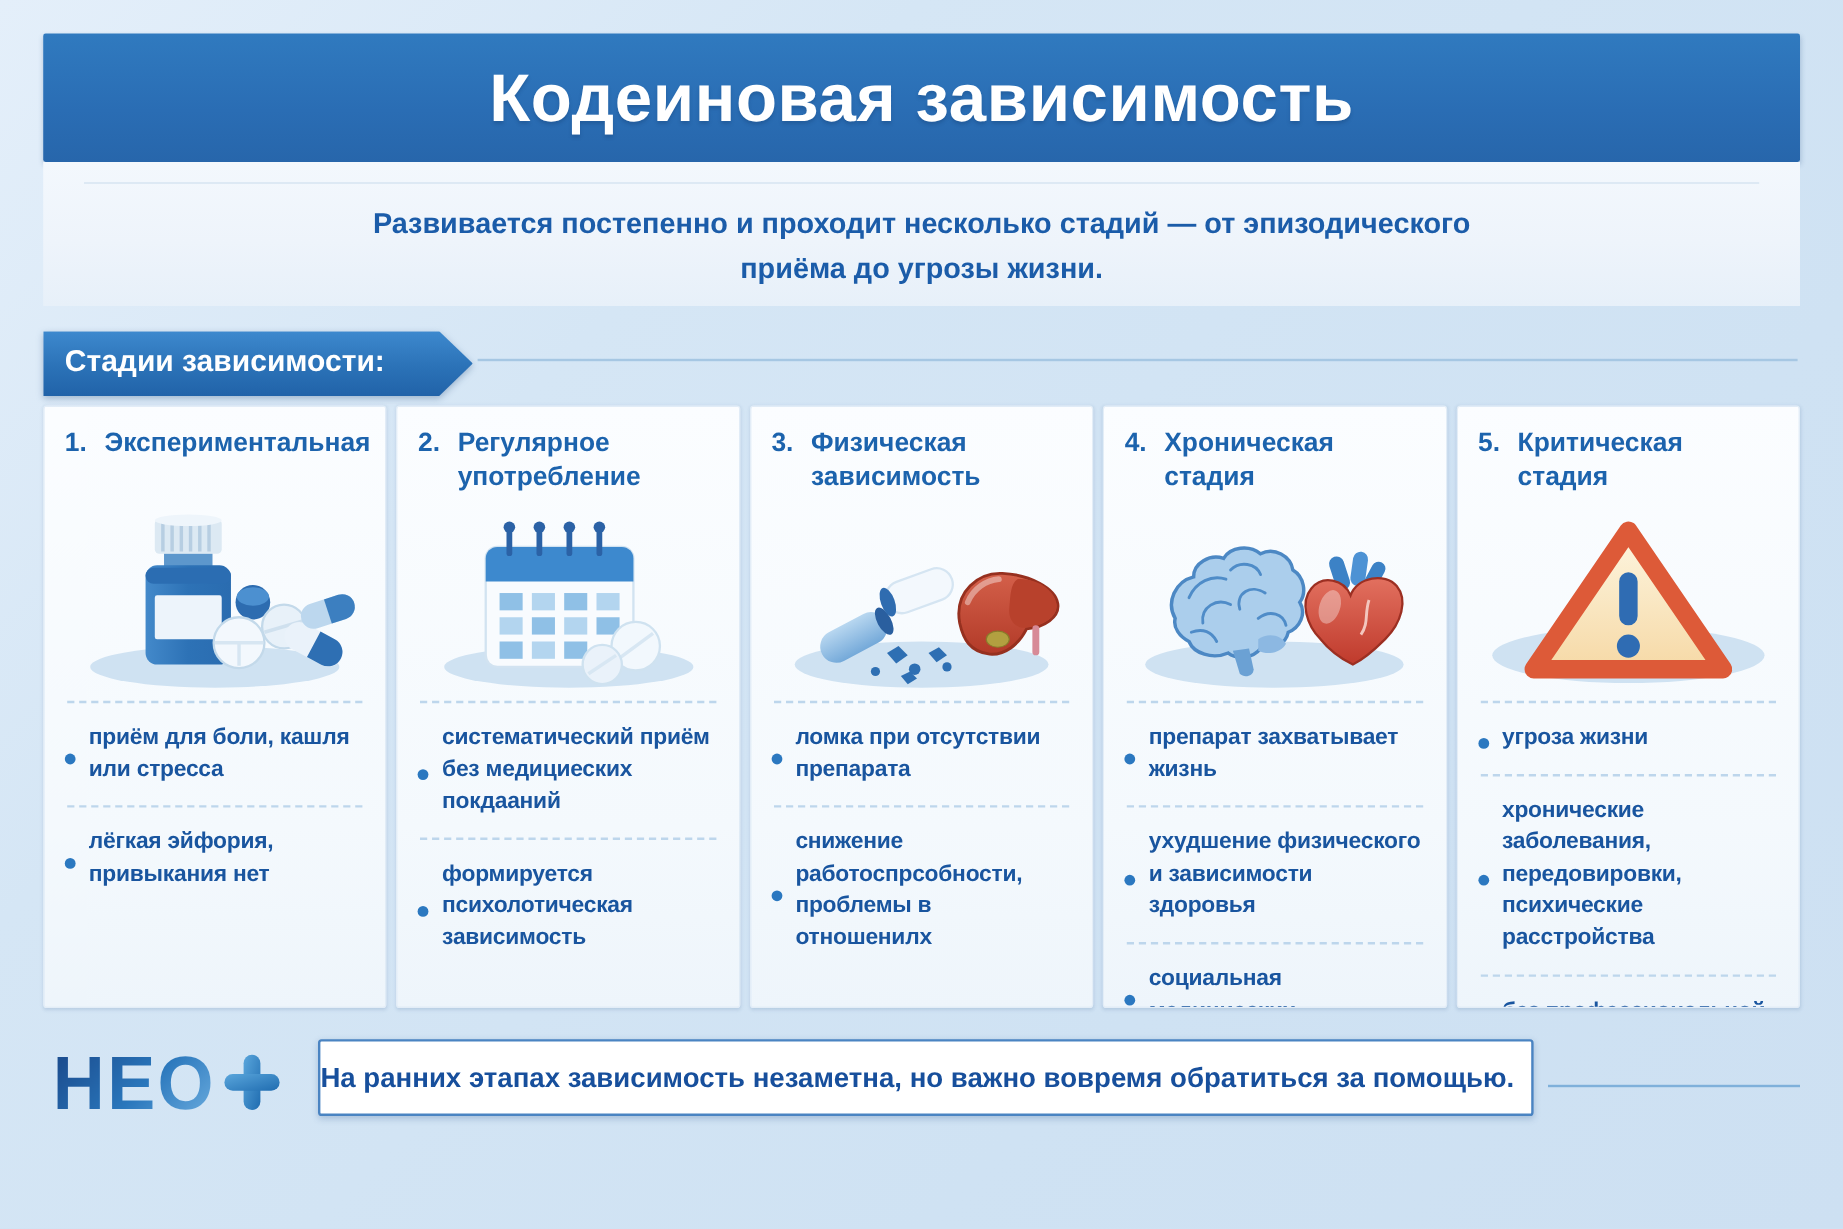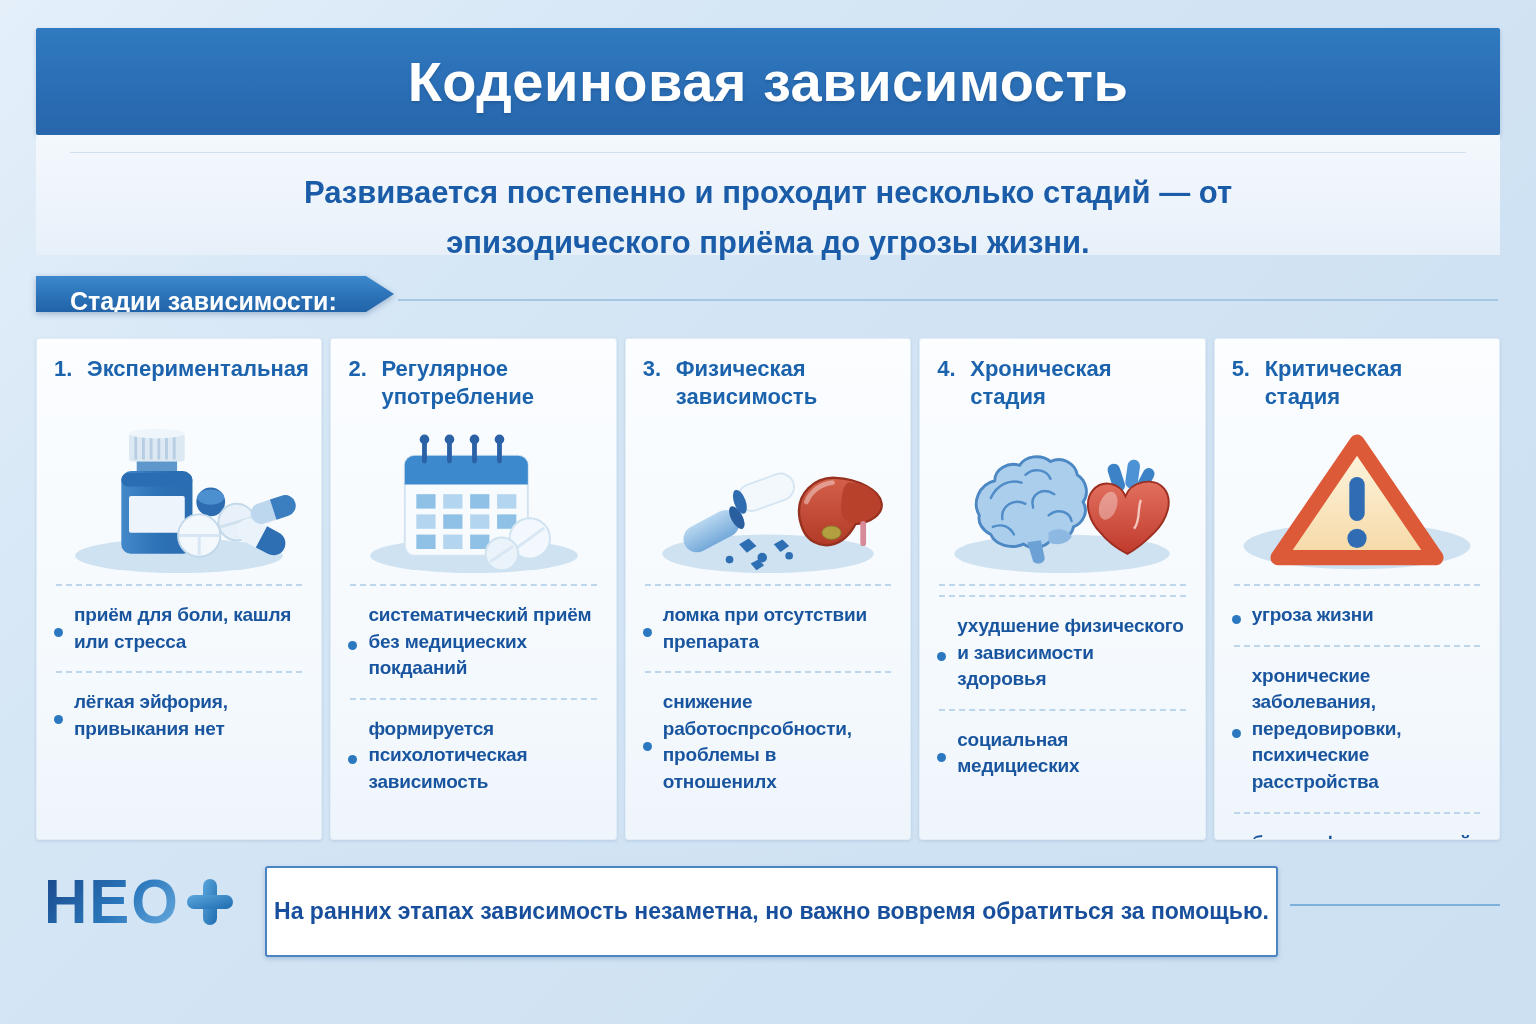--- a/index.html
+++ b/index.html
@@ -13,25 +13,25 @@
           border-radius:2px;display:flex;align-items:center;justify-content:center;
           box-shadow:0 2px 4px rgba(40,80,130,.25);}
   .header h1{margin:16px;color:#ffffff;font-size:56px;font-weight:bold;letter-spacing:.5px;
              text-shadow:0 2px 3px rgba(20,60,110,.3);}
 
   
   .subpanel{position:absolute;left:36px;top:135px;width:1464px;height:120px;
             background:linear-gradient(180deg,#f3f8fd 0%,#eef4fb 55%,#e7f0f9 100%);}
   .subpanel::before{content:"";position:absolute;left:34px;right:34px;top:17px;height:1px;background:#cfe0ee;}
   .subtitle{margin:0 auto;padding-top:33px;max-width:990px;text-align:center;
-            color:#1b5ca9;font-size:31px;font-weight:bold;line-height:1.6;}
+            color:#1b5ca9;font-size:24px;font-weight:bold;line-height:1.6;}
 
   
   .ribbon-wrap{position:absolute;left:36px;top:276px;filter:drop-shadow(0 2px 3px rgba(40,80,130,.35));}
-  .ribbon{width:358px;height:36px;line-height:50px;padding-left:34px;box-sizing:border-box;
+  .ribbon{width:358px;height:54px;line-height:50px;padding-left:18px;box-sizing:border-box;
           background:linear-gradient(180deg,#3d89ce 0%,#2b72b7 55%,#2163a9 100%);
           clip-path:polygon(0 0,calc(100% - 28px) 0,100% 50%,calc(100% - 28px) 100%,0 100%);
           color:#fff;font-size:25px;font-weight:bold;}
   .ribbon-line{position:absolute;left:398px;top:299px;width:1100px;height:2px;background:#a6c7e3;}
 
   
   .cards{position:absolute;left:36px;top:338px;width:1464px;height:502px;display:flex;gap:8px;}
   .card{flex:1 1 0;background:linear-gradient(180deg,#fbfdff 0%,#f4f9fd 70%,#eef5fb 100%);
         border:1px solid #e3edf7;border-radius:3px;box-sizing:border-box;
         padding:16px 17px 0 17px;box-shadow:0 1px 3px rgba(60,100,150,.18);overflow:hidden;}
@@ -46,23 +46,23 @@
   .dot{flex:none;width:9px;height:9px;border-radius:50%;background:#2b78c0;margin-top:8px;}
   .btext{color:#19559f;font-size:19px;font-weight:bold;line-height:1.4;letter-spacing:-.2px;}
 
   
   .logo{position:absolute;left:44px;top:872px;display:flex;align-items:center;gap:4px;}
   .logo-text{font-size:60px;font-weight:bold;letter-spacing:2px;line-height:1;
              background:linear-gradient(135deg,#1c4f91 10%,#2a77bc 55%,#68aadd 95%);
              -webkit-background-clip:text;background-clip:text;color:transparent;
              transform:scaleY(1.05);}
   .logo-plus{margin-top:4px;}
-  .callout{position:absolute;left:265px;top:866px;width:1013px;height:91px;
+  .callout{position:absolute;left:265px;top:866px;width:1013px;height:64px;
            background:#ffffff;border:2px solid #4a84c2;border-radius:3px;box-sizing:border-box;
-           display:flex;align-items:center;justify-content:center;
+           display:flex;align-items:center;justify-content:flex-start;
            box-shadow:0 2px 5px rgba(70,110,160,.3);}
   .callout p{margin:0;color:#174f9c;font-size:23px;font-weight:bold;}
   .footer-line{position:absolute;left:1290px;top:904px;width:210px;height:2px;background:#7fb0da;}
 </style>
 </head>
 <body>
 
 <div class="page">
 
   <div class="header">
@@ -275,20 +275,24 @@
  <rect x="197" y="38" width="13" height="30" rx="6.5" fill="#4d92d4" transform="rotate(8 203 53)"></rect>
  <rect x="211" y="46" width="12" height="26" rx="6" fill="#3c82c6" transform="rotate(28 217 59)"></rect>
  <path d="M196 76 C202 60 226 56 236 68 C246 80 240 100 226 114 C216 124 206 132 198 136 C190 132 178 124 170 114 C158 102 152 82 162 70 C172 58 190 62 196 76 Z" fill="url(#htg)" stroke="#9c2f22" stroke-width="2"></path>
  <ellipse cx="178" cy="86" rx="9" ry="15" fill="#ffffff" opacity=".35" transform="rotate(18 178 86)"></ellipse>
  <path d="M212 80 C208 92 212 100 205 110" stroke="#f3c6be" stroke-width="2.5" fill="none"></path>
 </svg>
           </span>
     </div>
     <ul class="bullets">
           <div class="dash"></div>
+          <li class="bullet">
+            <span class="dot"></span>
+            <span class="btext">препарат захватывает жизнь</span>
+          </li>
           <div class="dash"></div>
           <li class="bullet">
             <span class="dot"></span>
             <span class="btext">ухудшение физического и зависимости здоровья</span>
           </li>
           <div class="dash"></div>
           <li class="bullet">
             <span class="dot"></span>
             <span class="btext">социальная медициеских</span>
           </li>

